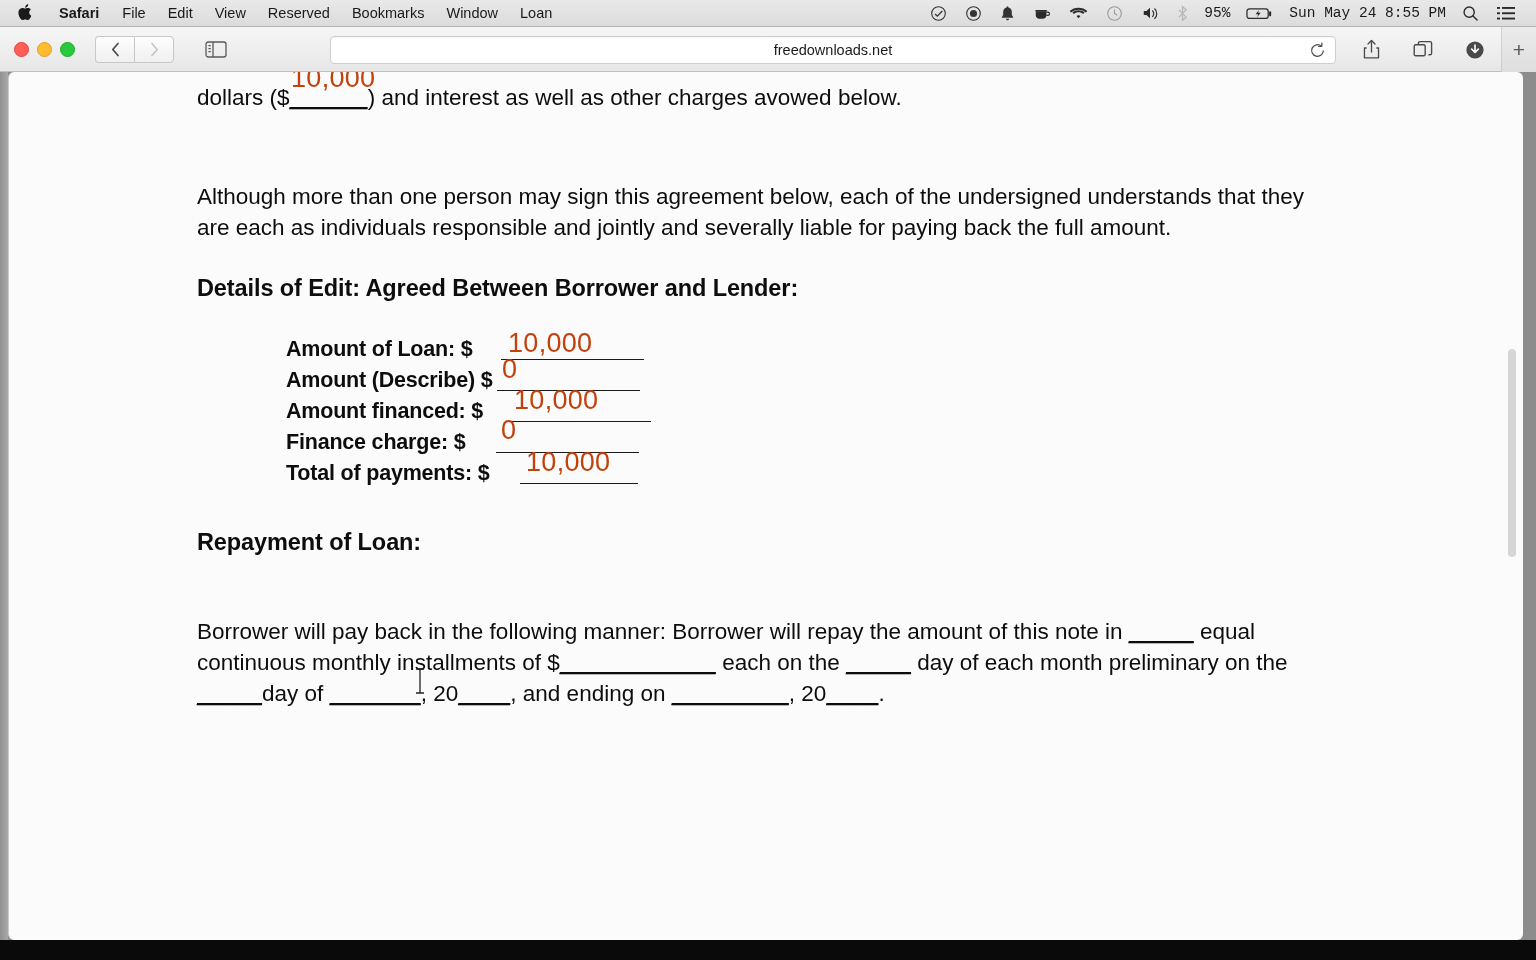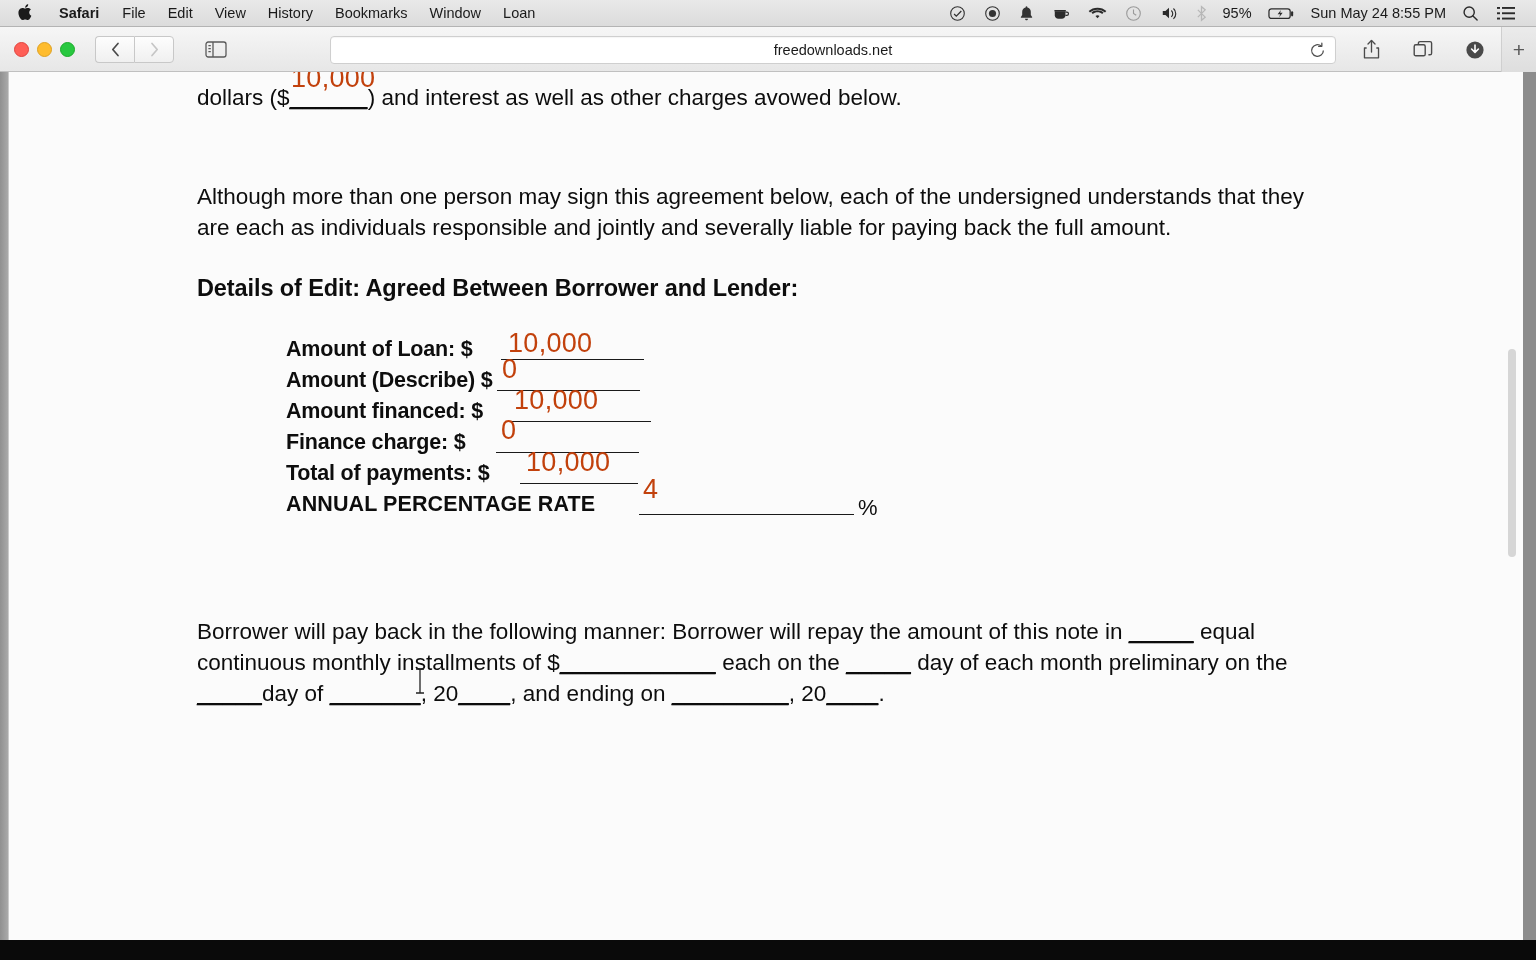--- a/index.html
+++ b/index.html
@@ -58,20 +58,21 @@
     justify-content: center;
     height: 100%;
   }
   .status-text {
     padding: 0 7px;
     white-space: nowrap;
     font-size: 14.5px;
     display: flex;
     align-items: center;
     height: 100%;
+    font-family: Liberation Mono, monospace;
   }
 
   
   .window {
     position: absolute;
     top: 27px; left: 0;
     width: 1536px;
     height: 933px;
     background: #d4d4d4;
   }
@@ -184,20 +185,21 @@
     overflow: hidden;
   }
   .page-frame {
     position: absolute;
     top: 0; left: 8px;
     width: 1514px;
     height: 868px;
     background: #fbfbfb;
     border-left: 1px solid #cacaca;
     overflow: hidden;
+    border-radius: 6px;
   }
   .page-edge-left {
     position: absolute;
     top: 0; left: 0;
     width: 8px; height: 888px;
     background: linear-gradient(to right,#909090,#a9a9a9);
   }
   .page-bottom {
     position: absolute;
     left: 0; bottom: 0;
@@ -313,21 +315,21 @@
   <div class="menubar-left">
     <div class="apple-logo">
       <svg width="16" height="18" viewBox="0 0 16 18" fill="#1a1a1a">
         <path d="M11.2 9.5c0-2 1.6-2.9 1.7-3-.9-1.4-2.4-1.5-2.9-1.6-1.2-.1-2.4.7-3 .7-.6 0-1.6-.7-2.6-.7C3.1 4.9 1.8 5.7 1.1 7c-1.4 2.4-.4 6 1 8 .7 1 1.5 2 2.5 2 1 0 1.4-.6 2.6-.6s1.5.6 2.6.6c1.1 0 1.8-1 2.4-2 .8-1.1 1.1-2.2 1.1-2.3 0 0-2.1-.8-2.1-3.2zM9.4 3.6c.5-.6.9-1.5.8-2.4-.8 0-1.8.5-2.3 1.2-.5.6-.9 1.5-.8 2.4.9.1 1.8-.5 2.3-1.2z"></path>
       </svg>
     </div>
     <div class="menu-item bold">Safari</div>
     <div class="menu-item">File</div>
     <div class="menu-item">Edit</div>
     <div class="menu-item">View</div>
-    <div class="menu-item">History</div>
+    <div class="menu-item">Reserved</div>
     <div class="menu-item">Bookmarks</div>
     <div class="menu-item">Window</div>
     <div class="menu-item">Loan</div>
   </div>
 
   <div class="menubar-right">
     <div class="status-icon">
       <svg width="17" height="17" viewBox="0 0 20 20" fill="none" stroke="#333" stroke-width="1.3">
         <circle cx="10" cy="10" r="8"></circle>
         <path d="M6 10.5l2.6 2.6L14.5 7" stroke-width="1.5"></path>
@@ -520,31 +522,26 @@
             <span class="rule" style="left:210px; width:143px;"></span>
             <span class="fillval" style="left:215px; top:-10px;">0</span>
           </div>
 
           <div class="loan-row">
             <span class="loan-label">Total of payments: $</span>
             <span class="rule" style="left:234px; width:118px;"></span>
             <span class="fillval" style="left:240px; top:-9px;">10,000</span>
           </div>
 
-          <div class="loan-row">
-            <span class="loan-label nobold">ANNUAL PERCENTAGE RATE</span>
-            <span class="rule" style="left:353px; width:215px;"></span>
-            <span class="fillval" style="left:357px; top:-13px;">4</span>
-            <span class="pct" style="left:572px; top:3px;">%</span>
-          </div>
 
         </div>
 
         <div class="h-gap-lg"></div>
 
+        <h3>Repayment of Loan:</h3>
 
         <div class="h-gap-md"></div>
         <div style="height:28px;"></div>
 
         <p class="para" style="width:1112px;"><span>Borrower will pay back in the following manner: Borrower will repay the amount of this note in </span><span class="blank">_____</span><span> equal continuous monthly installments of $</span><span class="blank">____________</span><span> each on the </span><span class="blank">_____</span><span> day of each month preliminary on the </span><span class="blank">_____</span><span>day of </span><span class="blank">_______</span><span>, 20</span><span class="blank">____</span><span>, and ending on </span><span class="blank">_________</span><span>, 20</span><span class="blank">____</span><span>.</span></p>
 
         <div style="height:104px;"></div>
 
 
       </div>

